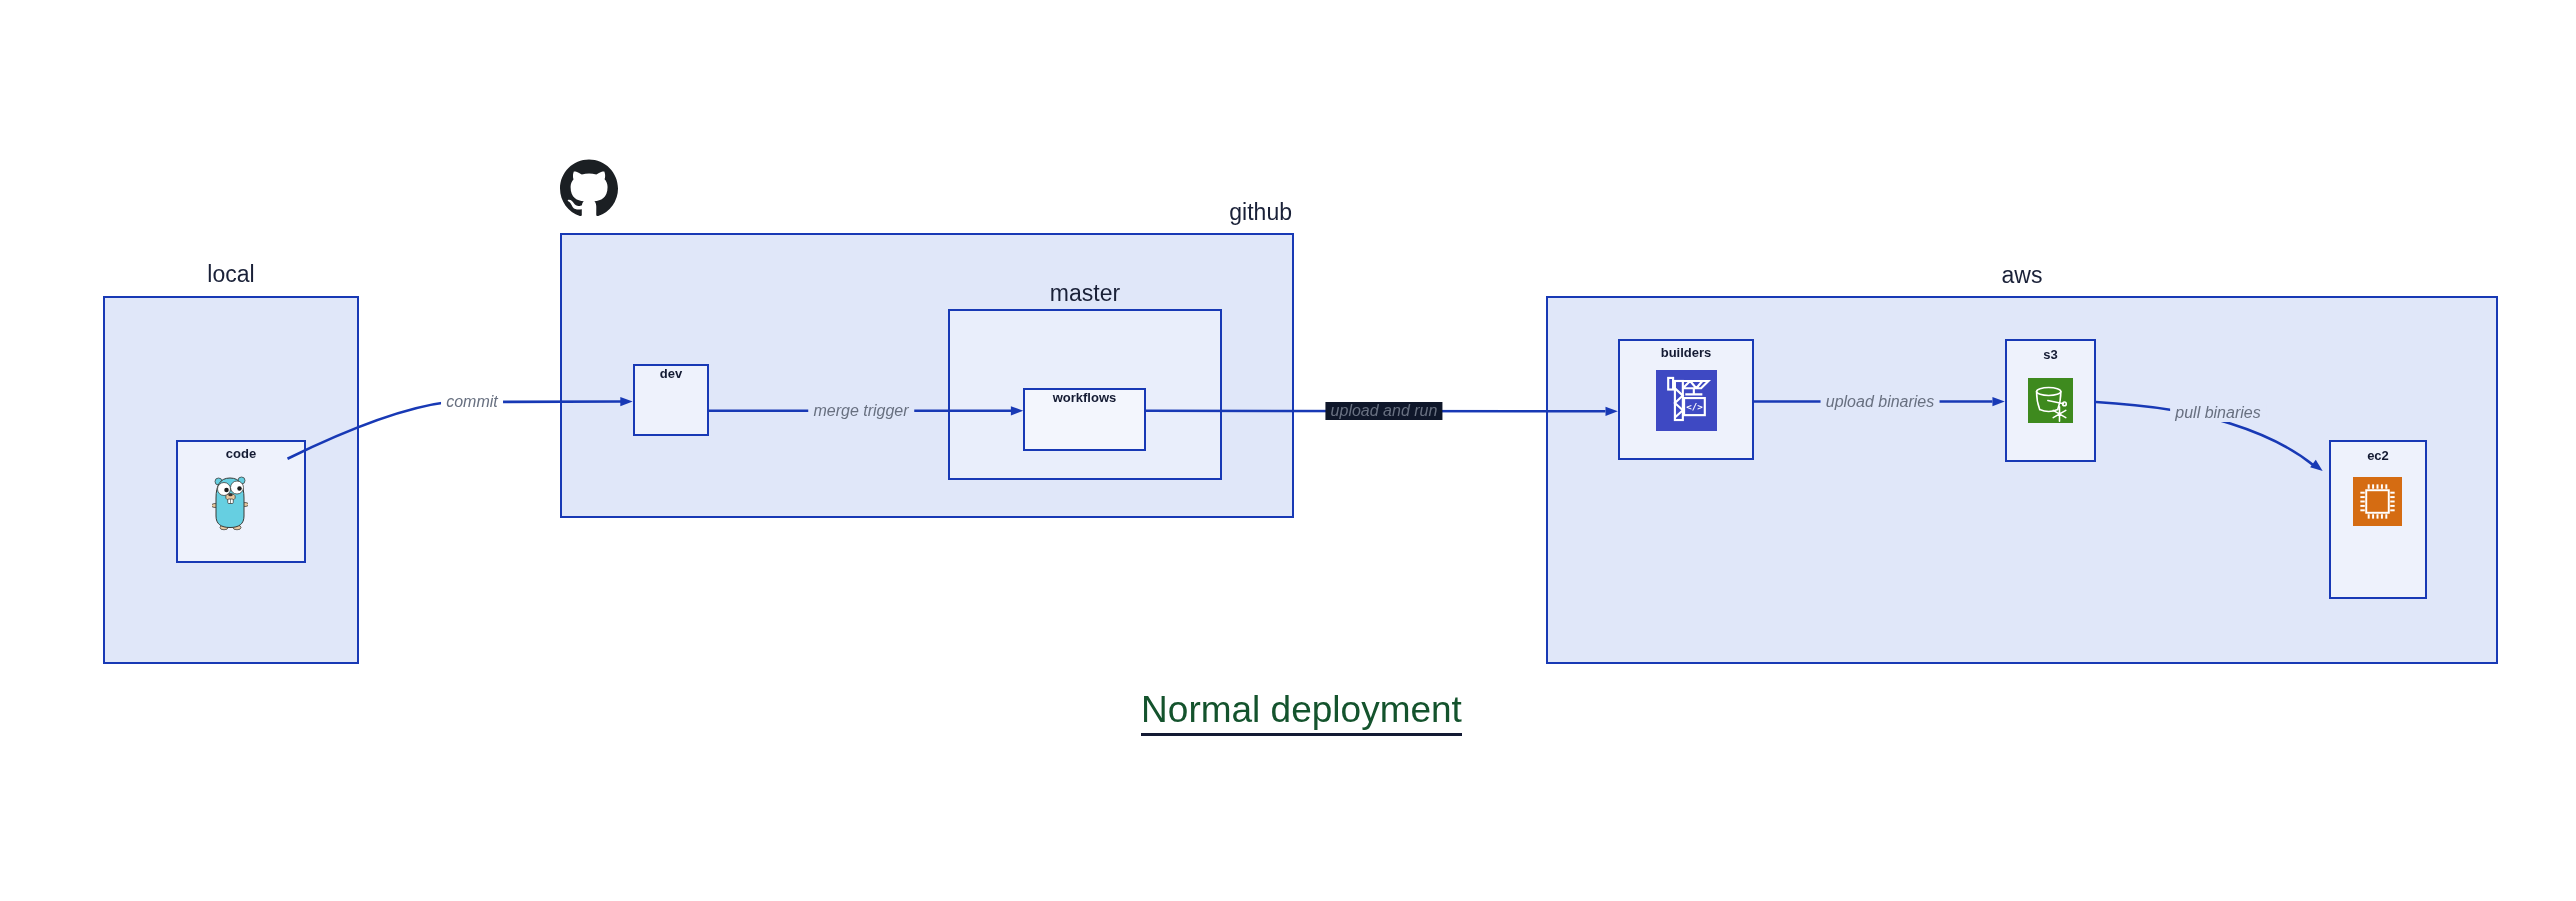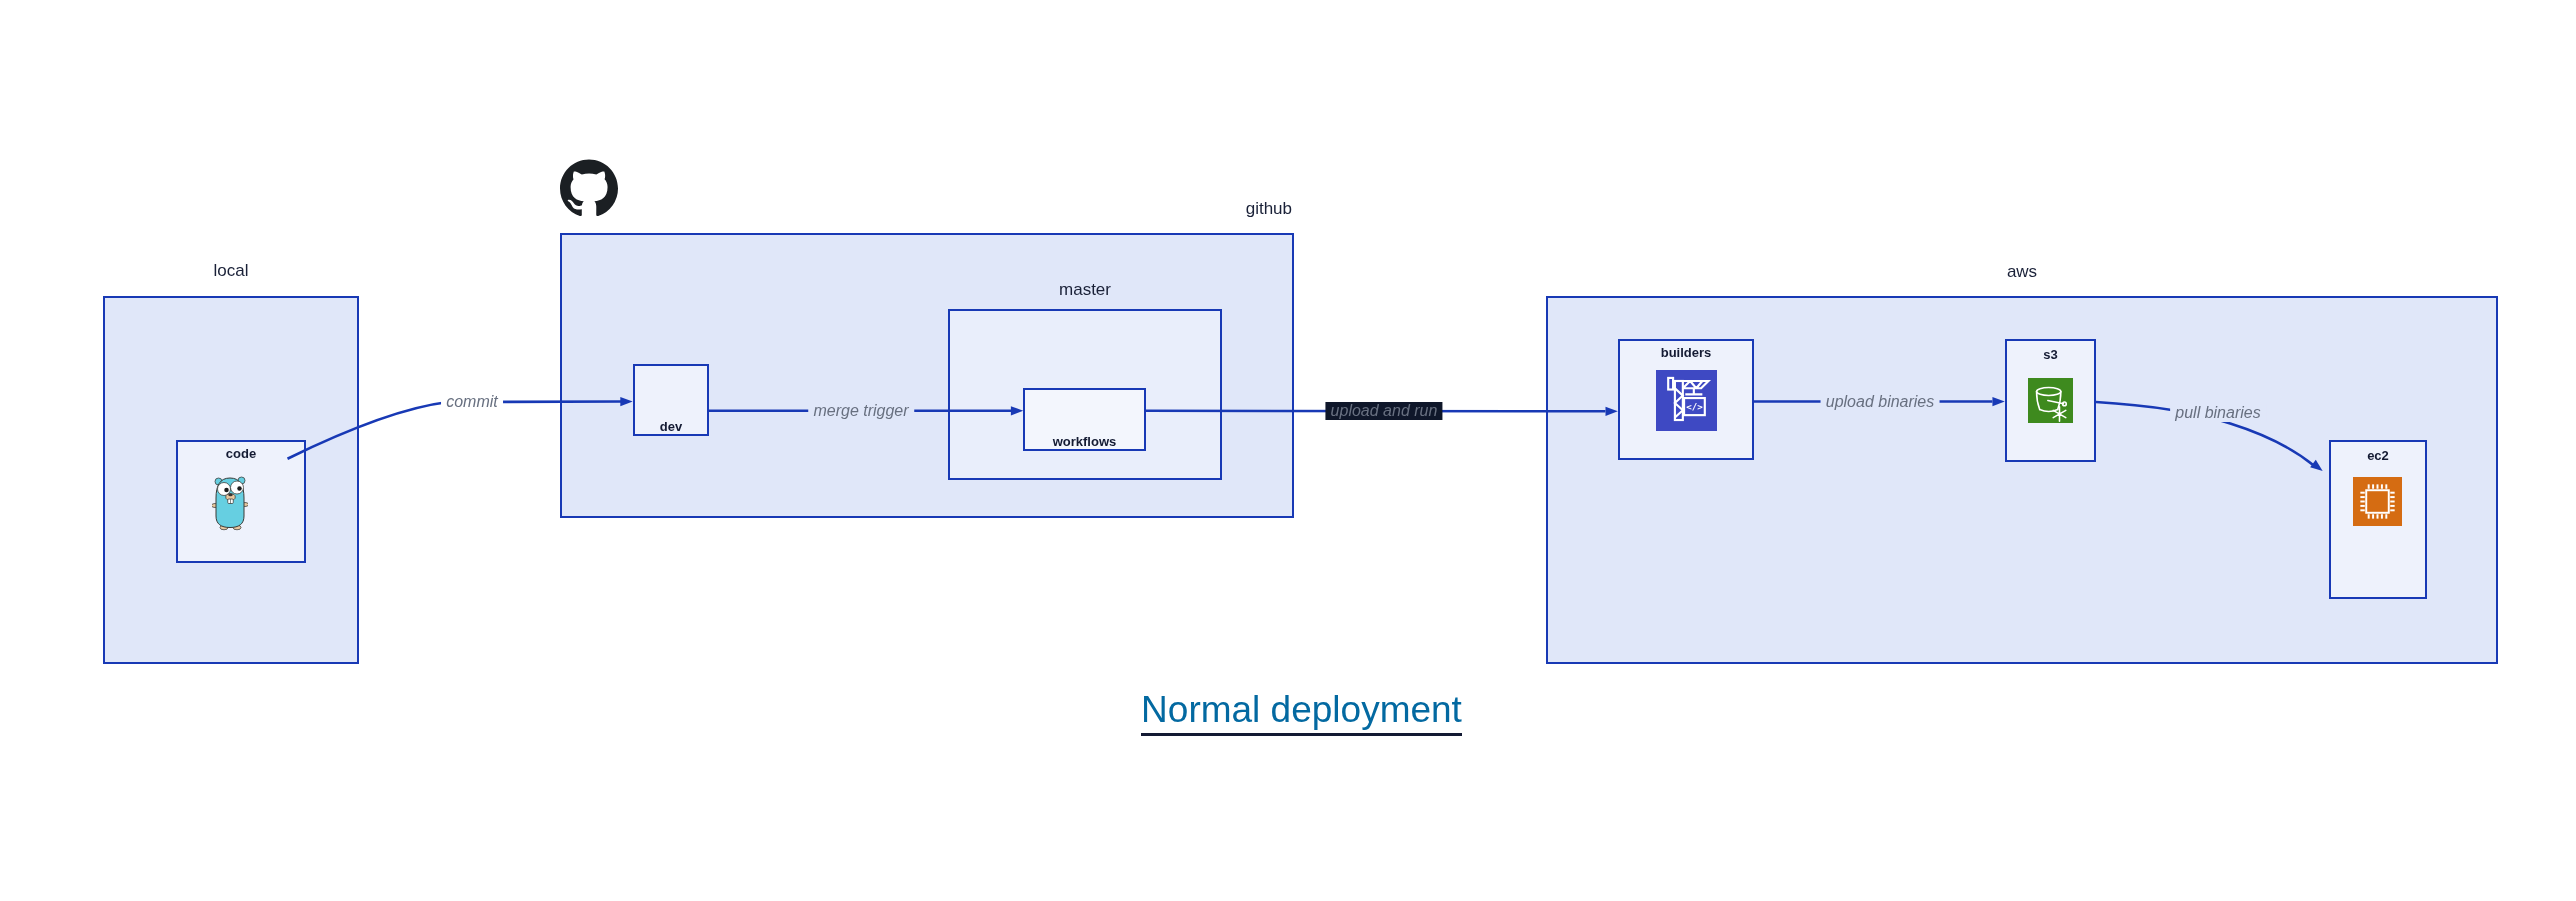--- a/index.html
+++ b/index.html
@@ -4,36 +4,36 @@
 <style>
   html,body{margin:0;padding:0;background:#ffffff;}
   #canvas{
     position:relative;width:2604px;height:902px;background:#ffffff;overflow:hidden;
     font-family:"Liberation Sans",sans-serif;
   }
   .container-box{position:absolute;background:#e0e7f9;border:2.6px solid #1839b5;box-sizing:border-box;}
   .container-box.master{background:#e9eefb;}
   .node-box{position:absolute;background:#eef2fc;border:2.6px solid #1839b5;box-sizing:border-box;z-index:3;}
   .node-box.workflows{background:#f3f6fd;}
-  .container-label{position:absolute;font-size:17px;color:#1a2138;text-align:center;white-space:nowrap;z-index:2;}
+  .container-label{position:absolute;font-size:23px;color:#1a2138;text-align:center;white-space:nowrap;z-index:2;}
   .node-label{display:block;text-align:center;font-size:13px;font-weight:bold;color:#141b33;white-space:nowrap;}
-  .center-flex{display:flex;align-items:flex-end;justify-content:center;}
+  .center-flex{display:flex;align-items:flex-start;justify-content:center;}
   .node-icon{position:absolute;}
   .edge-label{
     position:absolute;transform:translate(-50%,-50%);font-style:italic;font-size:16px;
     color:#687080;white-space:nowrap;padding:0 5.2px;z-index:5;
   }
   #edges{position:absolute;left:0;top:0;z-index:4;pointer-events:none;}
   .edge-line{stroke:#1839b5;stroke-width:5;fill:none;}
   .edge-head{fill:#1839b5;stroke:none;}
   #title{
     position:absolute;left:1044px;top:689px;width:515px;text-align:center;z-index:6;
   }
   #title span{
-    display:inline-block;font-size:37px;color:#0369a1;border-bottom:3.6px solid #131a33;padding-bottom:2.1px;
+    display:inline-block;font-size:37px;color:#14532d;border-bottom:3.6px solid #131a33;padding-bottom:2.1px;
   }
   #github-logo{position:absolute;left:560px;top:159px;width:58px;height:59px;z-index:2;}
 </style>
 </head>
 <body>
 
 <div id="canvas">
 
   <div class="container-label" style="left:103px;top:261px;width:256px;">local</div>
   <div class="container-box" style="left:103px;top:296px;width:256px;height:368px;"></div>

